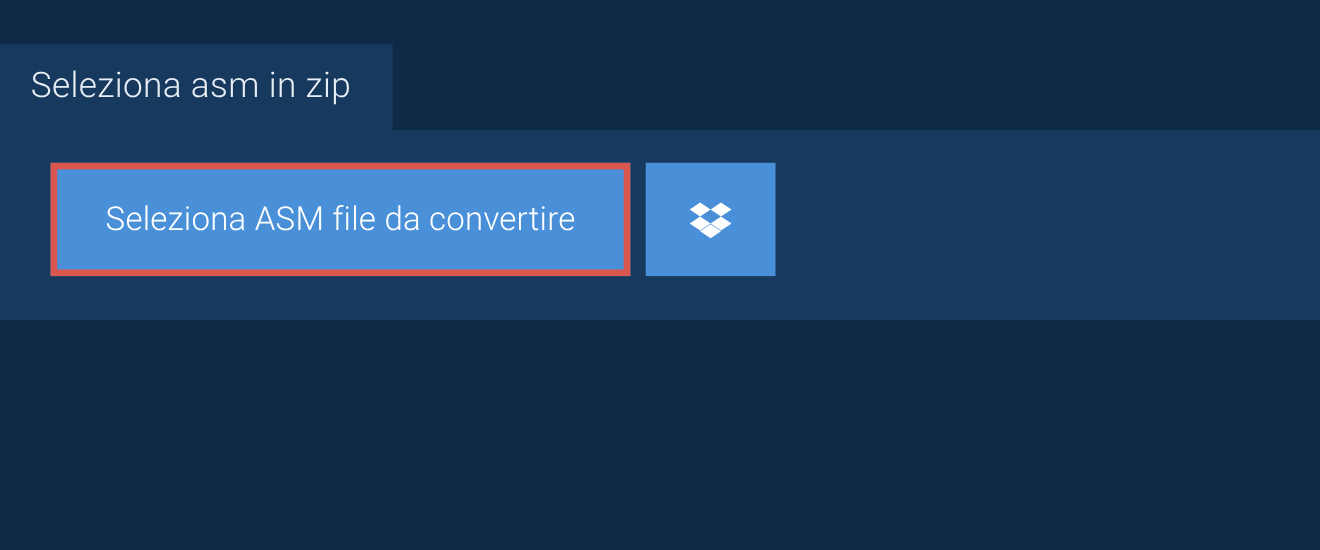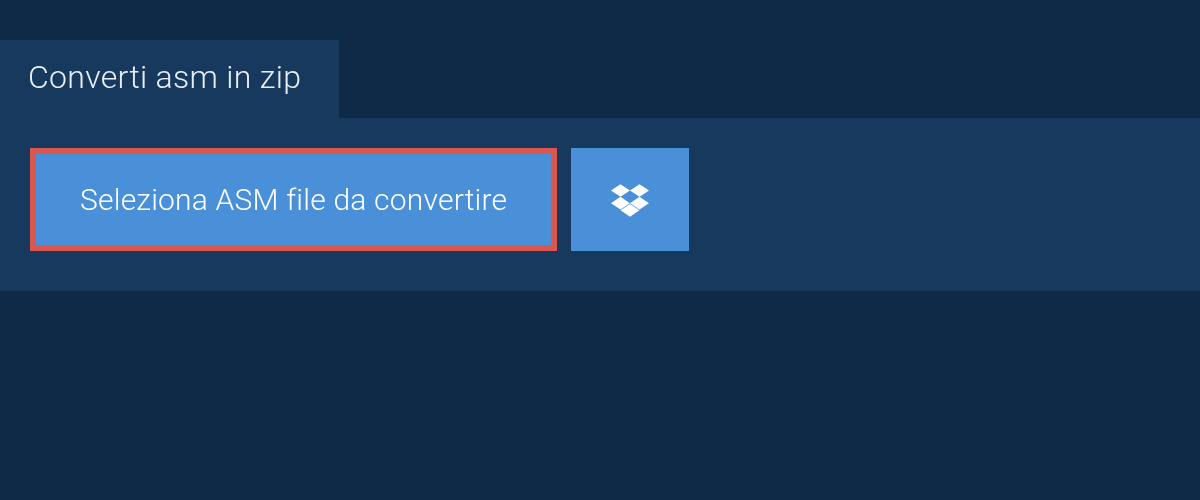--- a/index.html
+++ b/index.html
@@ -28,20 +28,21 @@
     }
     .panel {
       background: #17395d;
       padding: 30px 30px 40px 30px;
       width: 100%;
     }
     .button-row {
       display: flex;
       gap: 14px;
       align-items: stretch;
+      margin-left: 16px;
     }
     .select-file-btn {
       background: #4a90d9;
       border: 6px solid #d9574e;
       color: #ffffff;
       font-size: 30px;
       font-weight: 300;
       padding: 28px 44px;
       cursor: pointer;
       display: flex;
@@ -61,21 +62,21 @@
       width: 38px;
       height: 38px;
       fill: #ffffff;
     }
   </style>
 </head>
 <body>
 
 <div class="tab-container">
   <div class="tab">
-    <span>Converti asm in zip</span>
+    <span>Seleziona asm in zip</span>
   </div>
 </div>
 
 <div class="panel">
   <div class="button-row">
     <div class="select-file-btn">
       <span>Seleziona ASM file da convertire</span>
     </div>
     <div class="dropbox-btn">
       <svg class="dropbox-icon-svg" viewBox="0 0 24 24">

